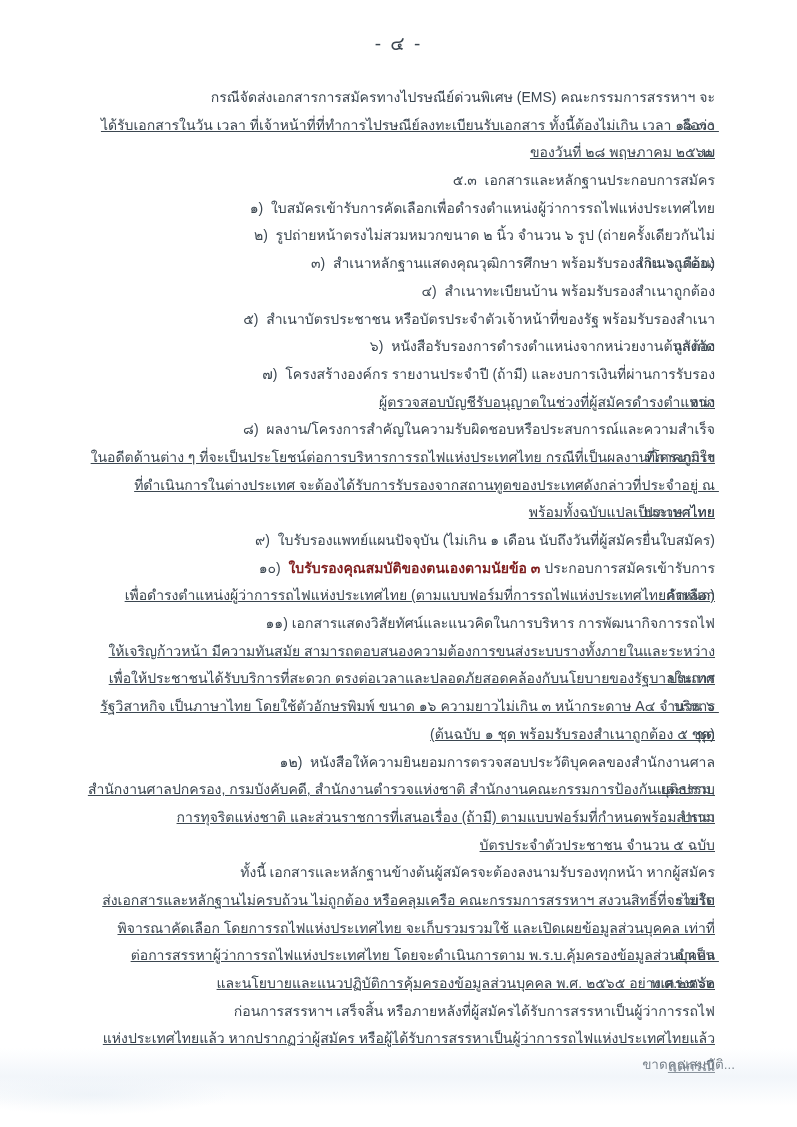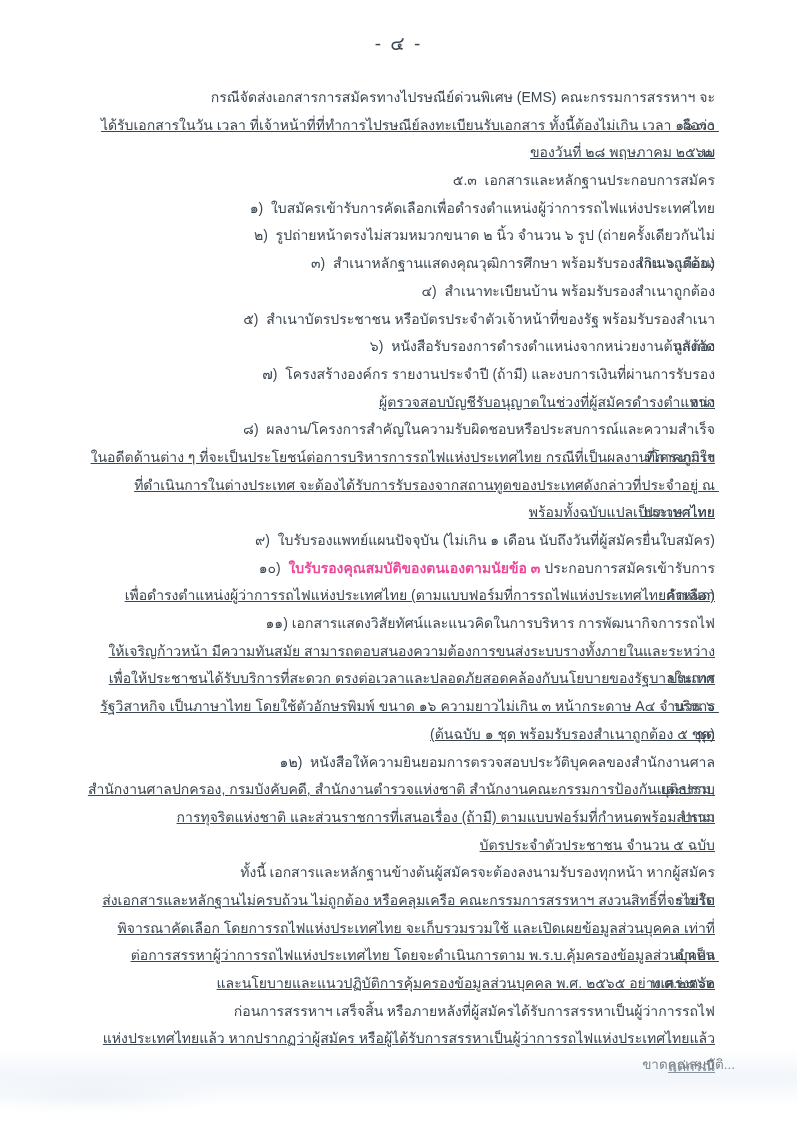--- a/index.html
+++ b/index.html
@@ -22,21 +22,21 @@
     font-size:14px;line-height:27.7px;
     white-space:pre-wrap;
     text-align:right;
   }
   .line{height:27.7px;overflow:visible;}
   .ind-none{padding-left:0;text-decoration:underline;}
   .ind-para{padding-left:105px;}
   .ind-head{padding-left:95px;}
   .ind-item{padding-left:158px;}
   .ind-tab{padding-left:135px;font-family:Liberation Serif, serif;}
-  .bold{font-weight:bold;color:#ec4899;}
+  .bold{font-weight:bold;color:#7f1d1d;}
   .continuation-note{
     position:absolute;top:1053px;right:62px;
     font-size:13.5px;color:#444f59;
   }
   .scan-band{
     position:absolute;left:0;width:100%;height:58px;top:1048px;
     background:linear-gradient(180deg, rgba(255,255,255,0) 0%, rgba(231,238,246,0.55) 50%, rgba(255,255,255,0) 100%);
     pointer-events:none;
   }
   .scan-band-2{

